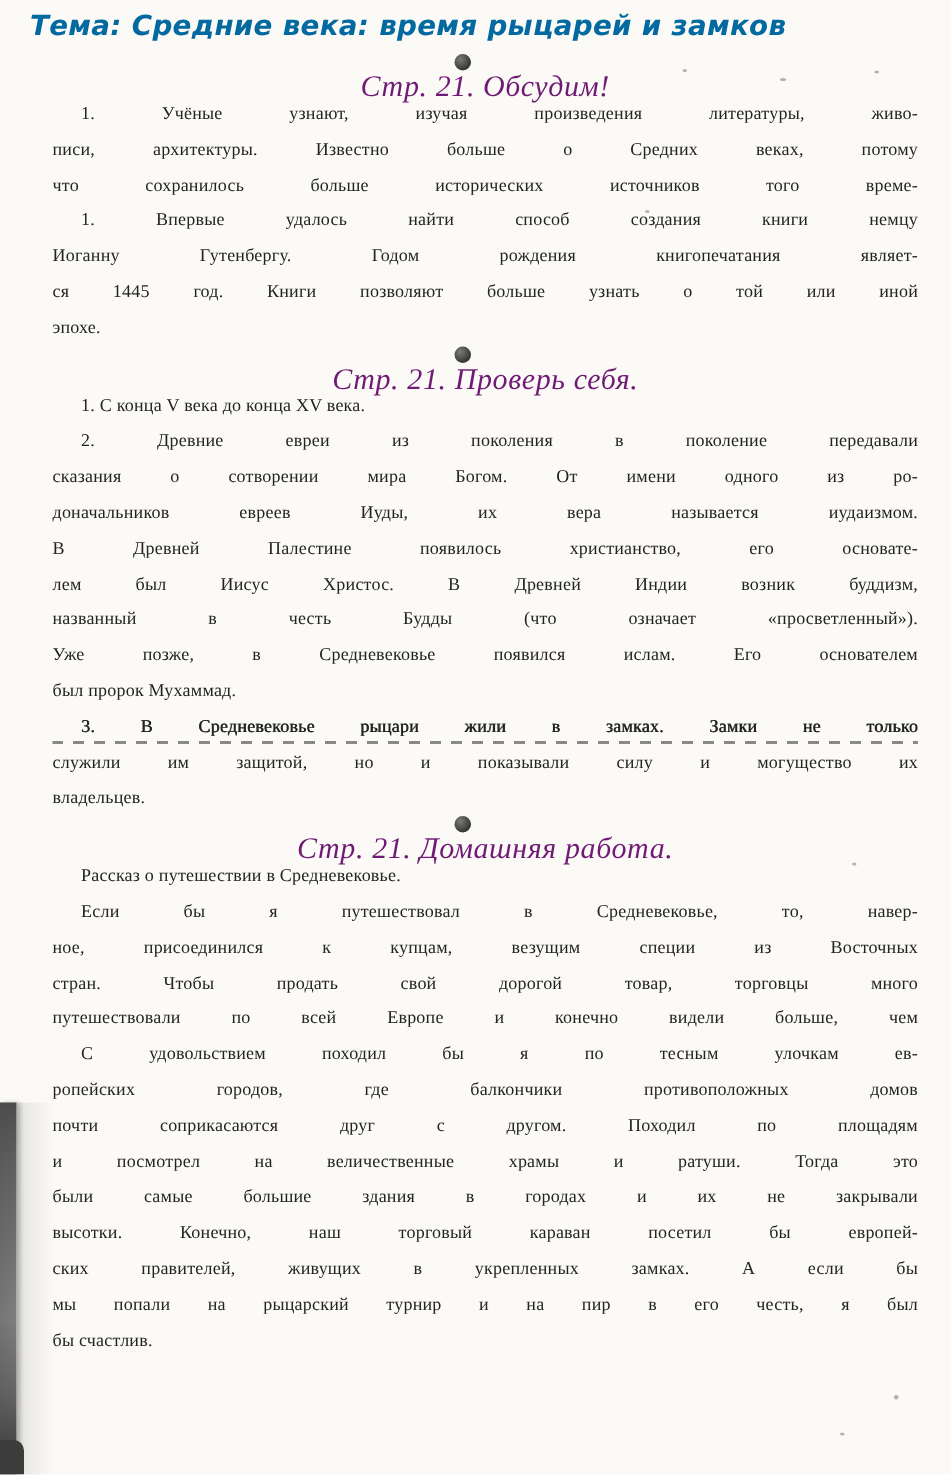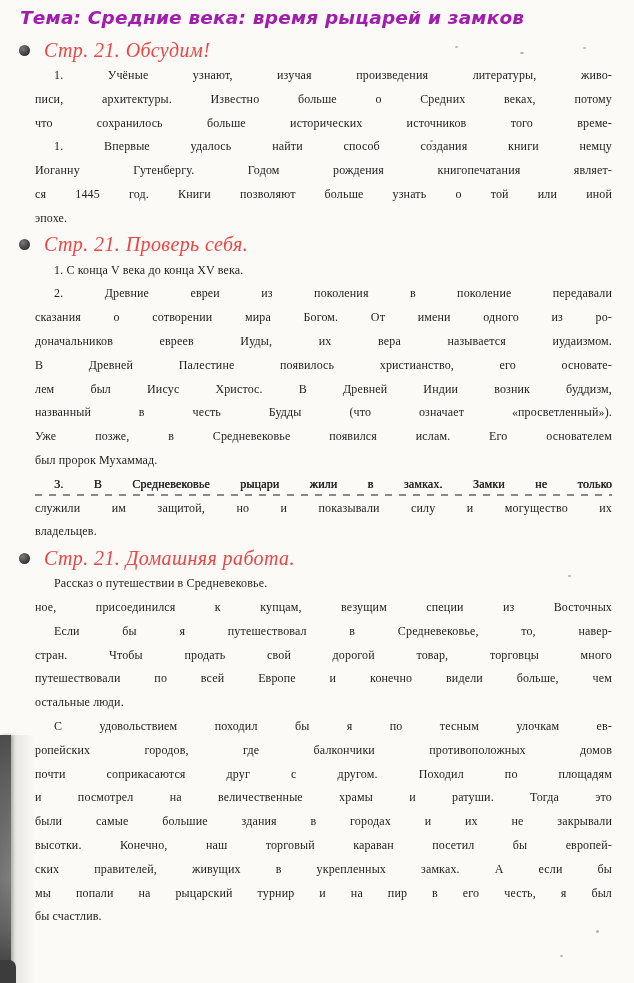--- a/index.html
+++ b/index.html
@@ -18,34 +18,35 @@
     box-sizing: border-box;
     z-index: 1;
   }
   .doc-title {
     font-family: "DejaVu Sans", "Liberation Sans", sans-serif;
     font-style: italic;
     font-weight: 700;
     font-size: 18.5px;
     line-height: 24px;
     letter-spacing: 0.2px;
-    color: #a21caf;
+    color: #0369a1;
     margin-left: -15px;
     margin-bottom: 6px;
     white-space: nowrap;
   }
   .section-heading {
     display: flex;
     align-items: center;
     height: 28px;
     font-style: italic;
     font-size: 20px;
-    color: #ef4444;
+    color: #701a75;
     letter-spacing: 0.4px;
     white-space: nowrap;
+    flex-direction: column;
   }
   .bullet {
     flex: 0 0 auto;
     width: 11px; height: 11px;
     border-radius: 50%;
     background: radial-gradient(circle at 35% 32%, #7a7a7a, #2e2e2e 78%);
     margin-left: -16px;
     margin-right: 14px;
   }
   .para { margin: 0; }
@@ -158,25 +159,24 @@
         <div class="line last">владельцев.</div>
       </div>
       <div class="section-heading">
         <span class="bullet"></span>
         <span>Стр. 21. Домашняя работа.</span>
       </div>
       <div class="para">
         <div class="line first last">Рассказ о путешествии в Средневековье.</div>
       </div>
       <div class="para">
+        <div class="line first">Если бы я путешествовал в Средневековье, то, навер-</div>
         <div class="line">ное, присоединился к купцам, везущим специи из Восточных</div>
-        <div class="line first">Если бы я путешествовал в Средневековье, то, навер-</div>
         <div class="line">стран. Чтобы продать свой дорогой товар, торговцы много</div>
         <div class="line">путешествовали по всей Европе и конечно видели больше, чем</div>
-        <div class="line last">остальные люди.</div>
       </div>
       <div class="para">
         <div class="line first">С удовольствием походил бы я по тесным улочкам ев-</div>
         <div class="line">ропейских городов, где балкончики противоположных домов</div>
         <div class="line">почти соприкасаются друг с другом. Походил по площадям</div>
         <div class="line">и посмотрел на величественные храмы и ратуши. Тогда это</div>
         <div class="line">были самые большие здания в городах и их не закрывали</div>
         <div class="line">высотки. Конечно, наш торговый караван посетил бы европей-</div>
         <div class="line">ских правителей, живущих в укрепленных замках. А если бы</div>
         <div class="line">мы попали на рыцарский турнир и на пир в его честь, я был</div>

